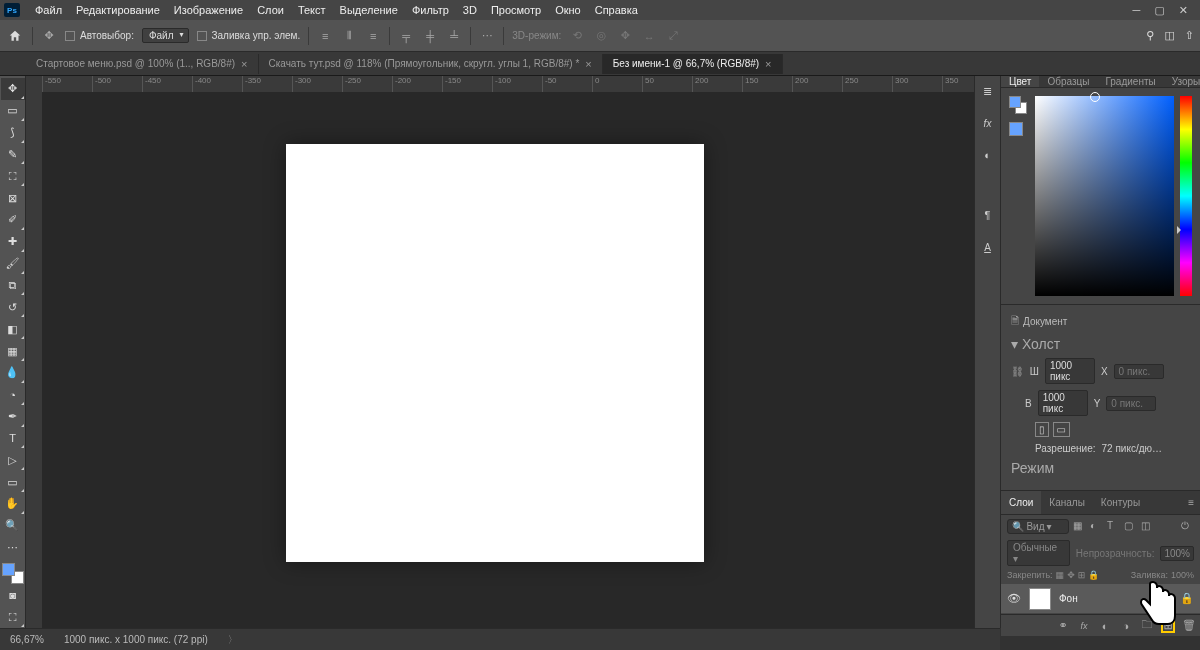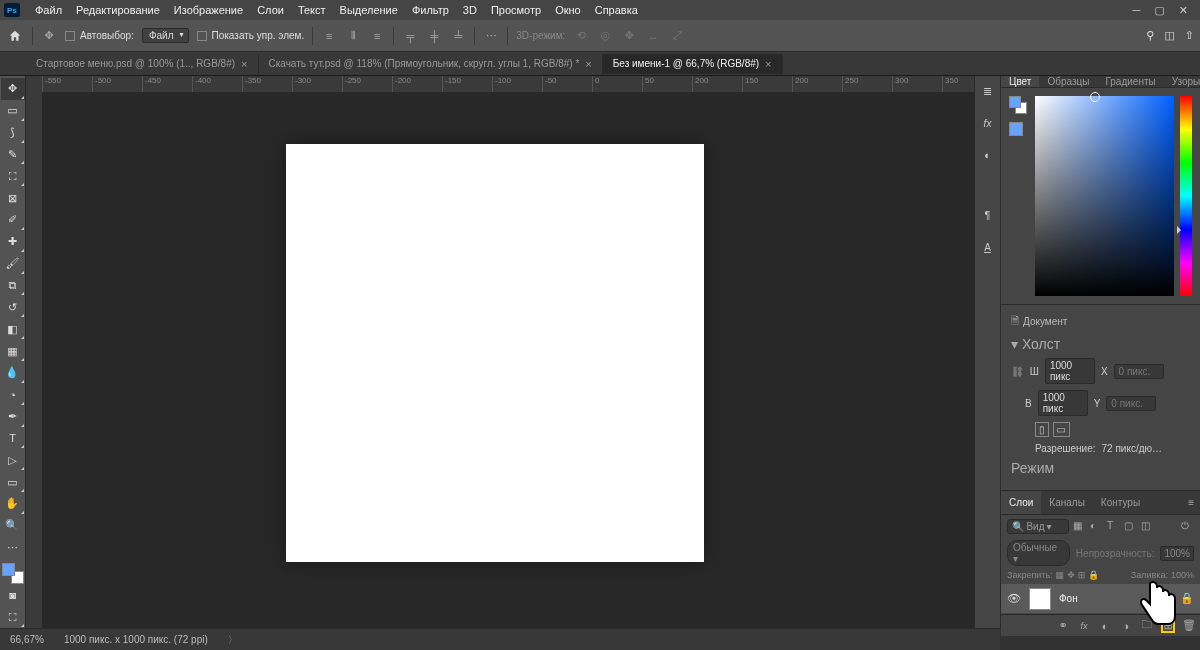--- a/index.html
+++ b/index.html
@@ -53,21 +53,21 @@
 .props-body{padding:8px 10px;font-size:10px;color:#ccc}
 .props-body .row{display:flex;align-items:center;gap:6px;margin-bottom:6px}
 .props-body .field{background:#383838;border:1px solid #2a2a2a;padding:1px 4px;width:50px;font-size:10px;color:#ddd;border-radius:2px}
 .props-body .hdr{color:#bbb;margin-bottom:6px;display:flex;align-items:center;gap:4px}
 .props-body .sub{color:#aaa;margin:6px 0 6px 0;font-size:14px}
 .layers-panel{border-top:1px solid #2a2a2a;flex:1;display:flex;flex-direction:column}
 .layers-opts{padding:4px 6px;display:flex;align-items:center;gap:4px;font-size:10px;color:#999}
 .layers-opts .search{background:#383838;border:1px solid #2a2a2a;border-radius:3px;padding:1px 4px;width:62px;color:#999;display:flex;align-items:center;gap:2px}
 .layers-opts .lic{width:13px;height:13px;color:#aaa}
 .layers-row2{padding:2px 6px;display:flex;align-items:center;gap:6px;font-size:10px;color:#777}
-.layers-row2 .blendmode{background:#383838;border:1px solid #2a2a2a;padding:1px 5px;border-radius:10px;width:80px;color:#888}
+.layers-row2 .blendmode{background:#383838;border:1px solid #2a2a2a;padding:1px 5px;border-radius:2px;width:80px;color:#888}
 .layers-row2 .opacity{background:#383838;border:1px solid #2a2a2a;padding:1px 3px;width:34px;color:#888;border-radius:2px}
 .layers-row3{padding:2px 6px;display:flex;align-items:center;gap:3px;font-size:9px;color:#888}
 .layer-list{flex:1;background:#3a3a3a;margin-top:2px}
 .layer{display:flex;align-items:center;height:30px;background:#5a5a5a;padding:0 6px;gap:8px;border-bottom:1px solid #454545}
 .layer .eye{color:#ddd}
 .layer .thumb{width:22px;height:22px;background:#fff;border:1px solid #888}
 .layer .lname{font-size:10px;color:#eee}
 .layer .lock{margin-left:auto;color:#bbb}
 .layers-footer{height:22px;background:#454545;border-top:1px solid #2a2a2a;display:flex;align-items:center;justify-content:flex-end;padding:0 4px;gap:7px;color:#aaa}
 .layers-footer .fic{width:14px;height:14px;display:flex;align-items:center;justify-content:center;cursor:pointer;font-size:11px}
@@ -107,21 +107,21 @@
     </div>
   <div class="sep"></div>
   <div class="ic">✥</div>
   <div class="chk">
       <span style="width:10px;height:10px;border:1px solid #888;display:inline-block"></span>
       <span>Автовыбор:</span>
     </div>
   <div class="select"><span>Файл</span><span style="position:absolute;right:4px;font-size:8px">▾</span></div>
   <div class="chk">
       <span style="width:10px;height:10px;border:1px solid #888;display:inline-block"></span>
-      <span>Показать упр. элем.</span>
+      <span>Заливка упр. элем.</span>
     </div>
   <div class="sep"></div>
   <div class="ic">≡</div>
   <div class="ic">⫴</div>
   <div class="ic">≡</div>
   <div class="sep"></div>
   <div class="ic">╤</div>
   <div class="ic">╪</div>
   <div class="ic">╧</div>
   <div class="sep"></div>

